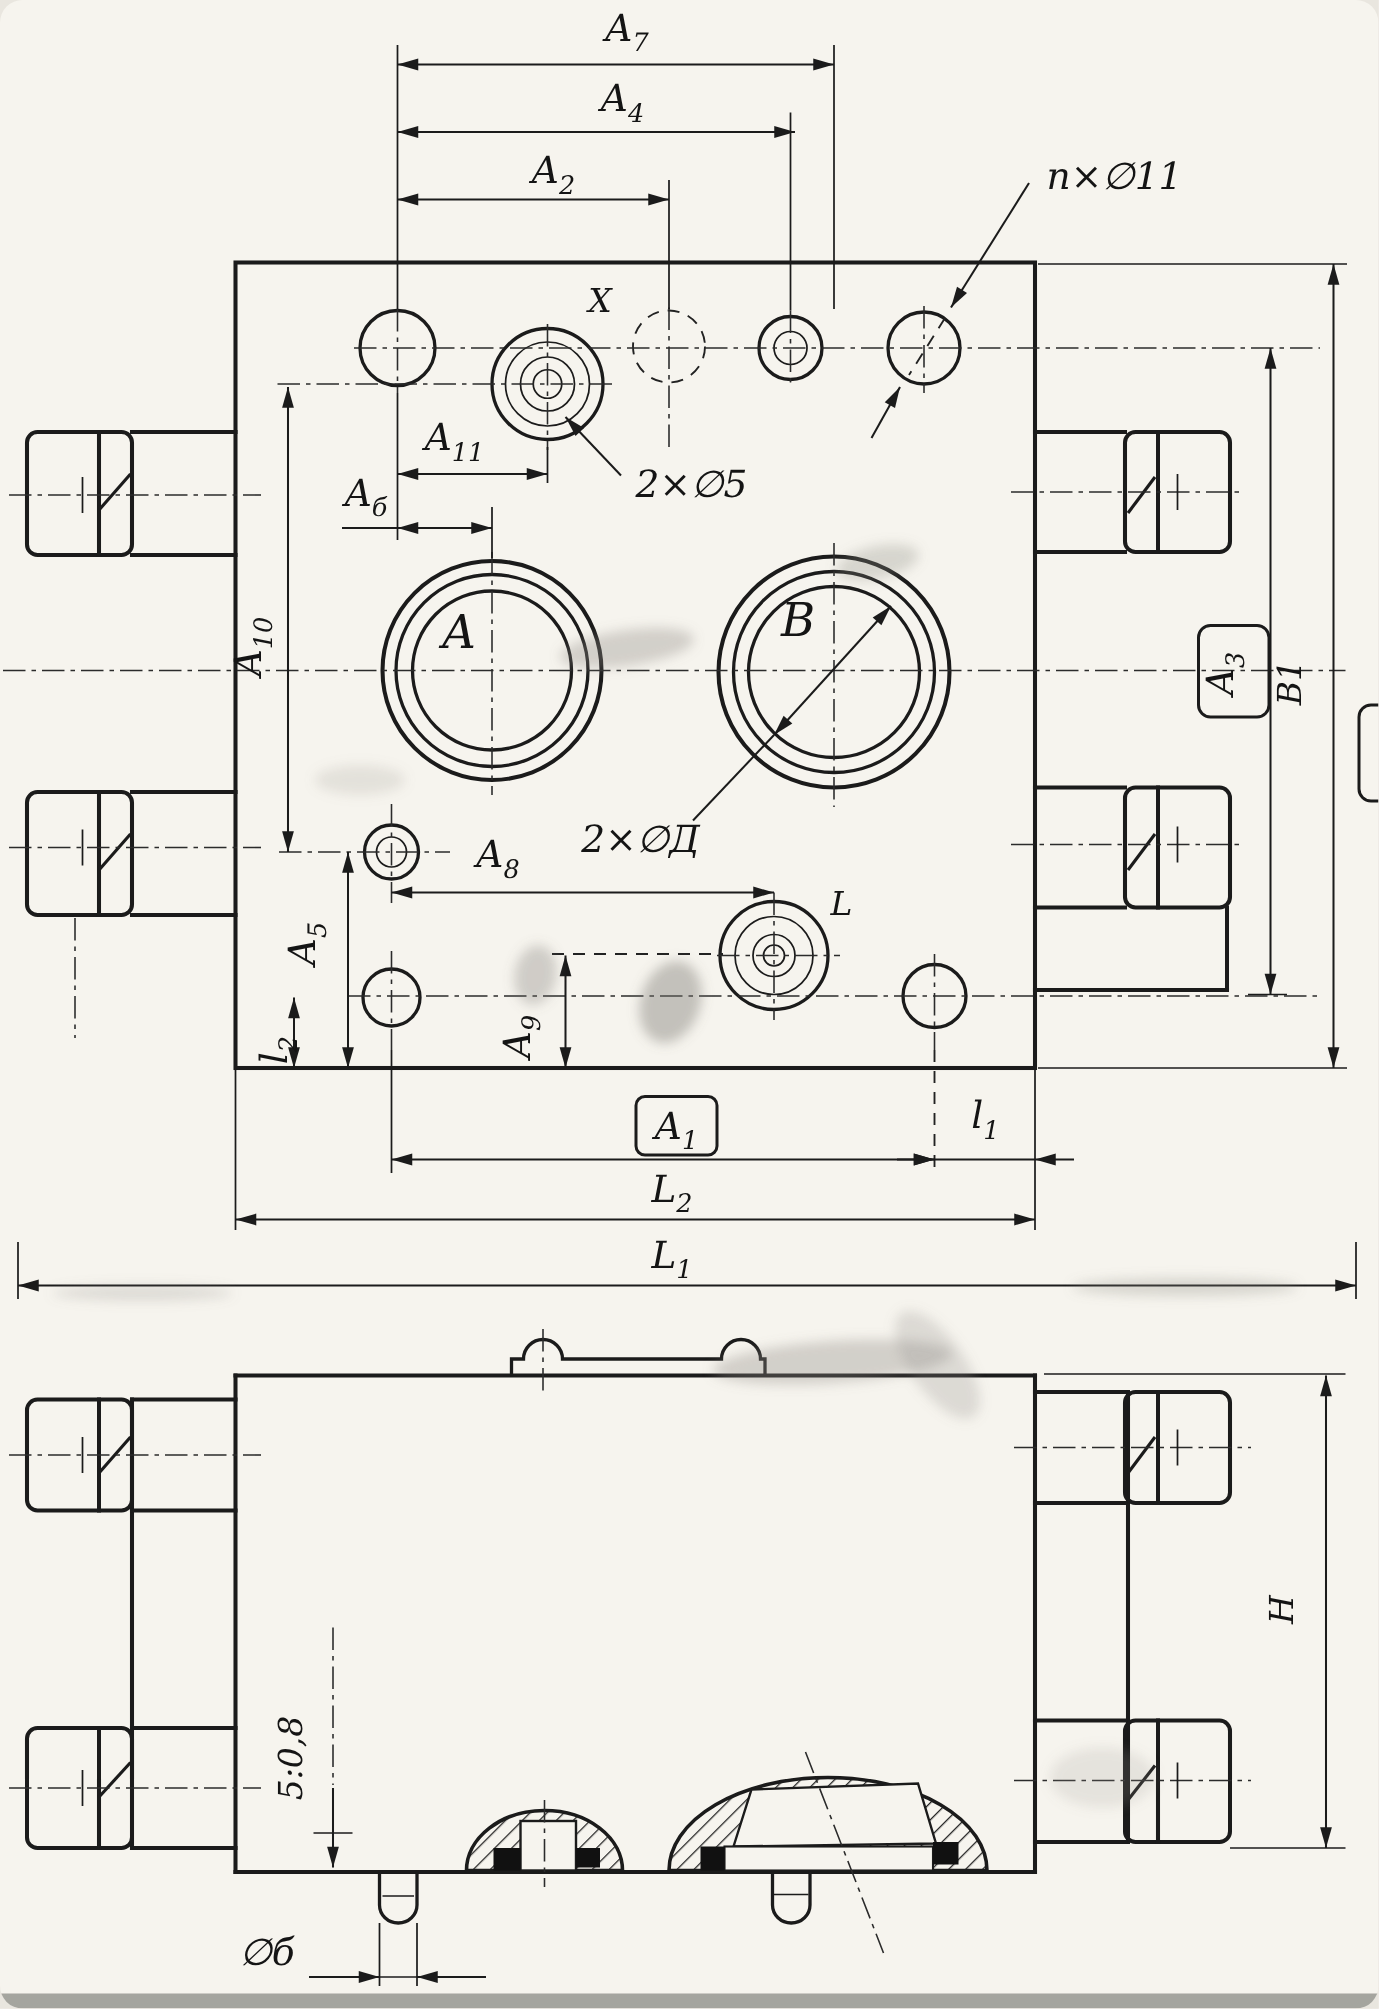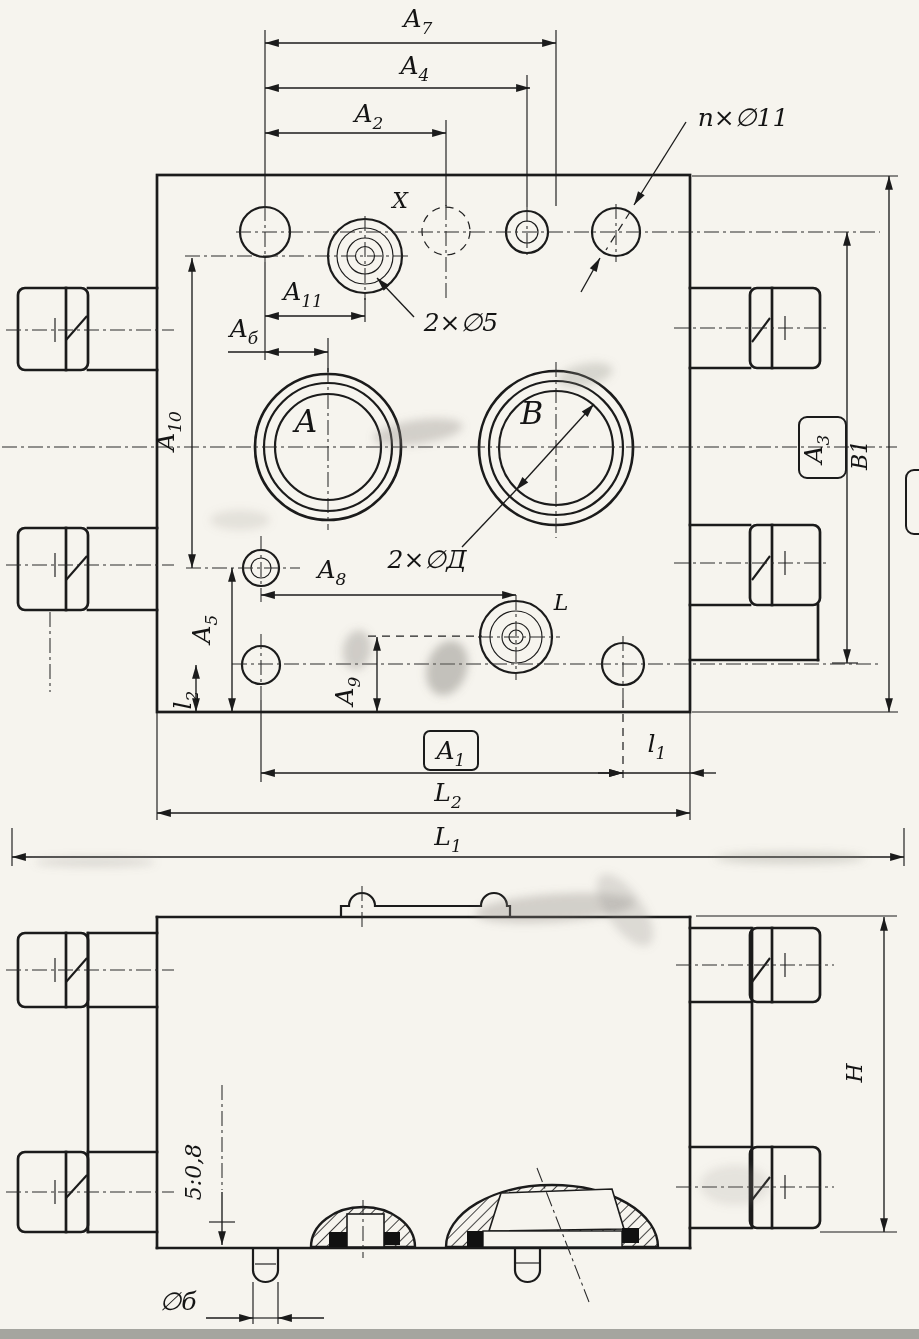--- a/index.html
+++ b/index.html
@@ -1,17 +1,17 @@
 <!DOCTYPE html>
 <html><head>
 <meta charset="utf-8">
 <title>Valve plate drawing</title>
 <style>
   html,body{margin:0;padding:0;background:#e9e6df;}
-  .page{width:919px;height:1339px;background:#f6f4ee;position:relative;overflow:hidden;}
+  .page{width:919px;height:1339px;background:#f6f4ee;position:relative;overflow:hidden;border-radius:15px;}
   svg{display:block}
   .o  {stroke:#1b1b1b;stroke-width:2.7;fill:none;stroke-linecap:square}
   .m  {stroke:#1b1b1b;stroke-width:2.2;fill:none}
   .t  {stroke:#1b1b1b;stroke-width:1.15;fill:none}
   .cl {stroke:#2b2b2b;stroke-width:1.05;fill:none;stroke-dasharray:15 4 3 4}
   .dsh{stroke:#222;stroke-width:1.25;fill:none;stroke-dasharray:8 6}
   .dim{stroke:#1b1b1b;stroke-width:1.35;fill:none}
   .sl {stroke:#1b1b1b;stroke-width:2.1;fill:none}
   .bx {stroke:#1b1b1b;stroke-width:2;fill:none}
   .ink{fill:#111}

